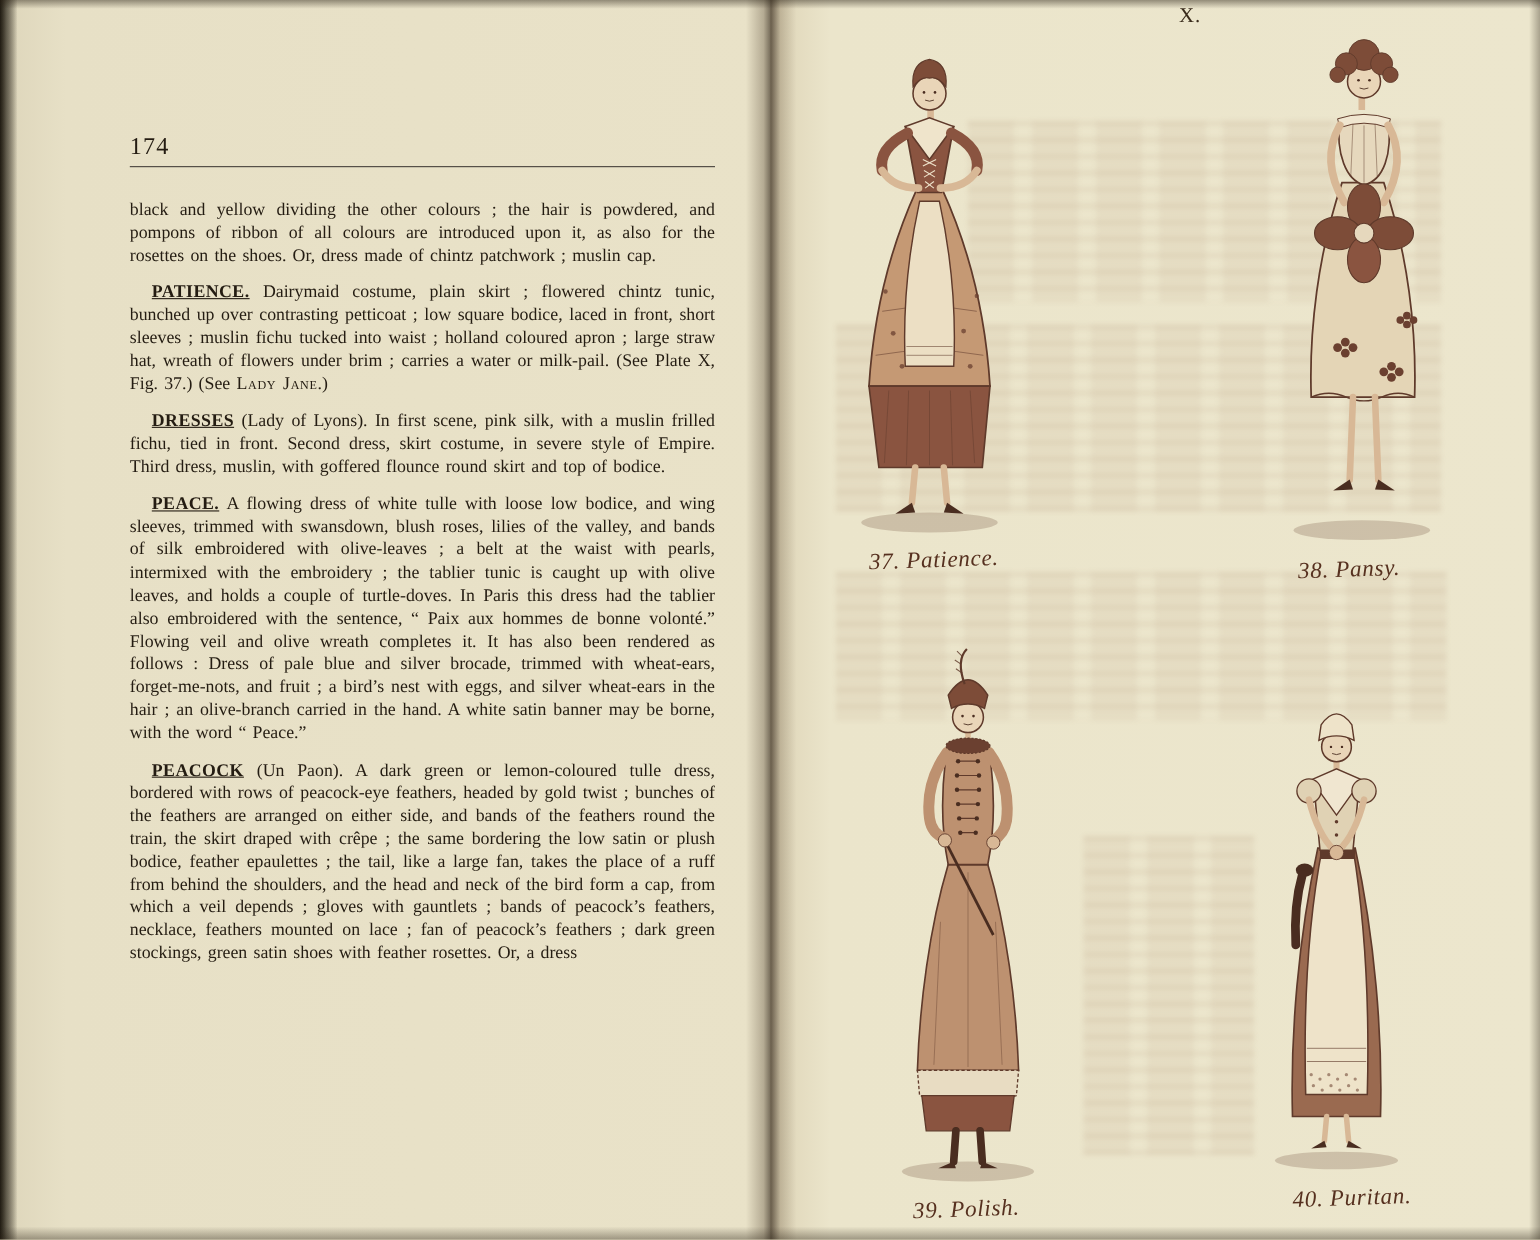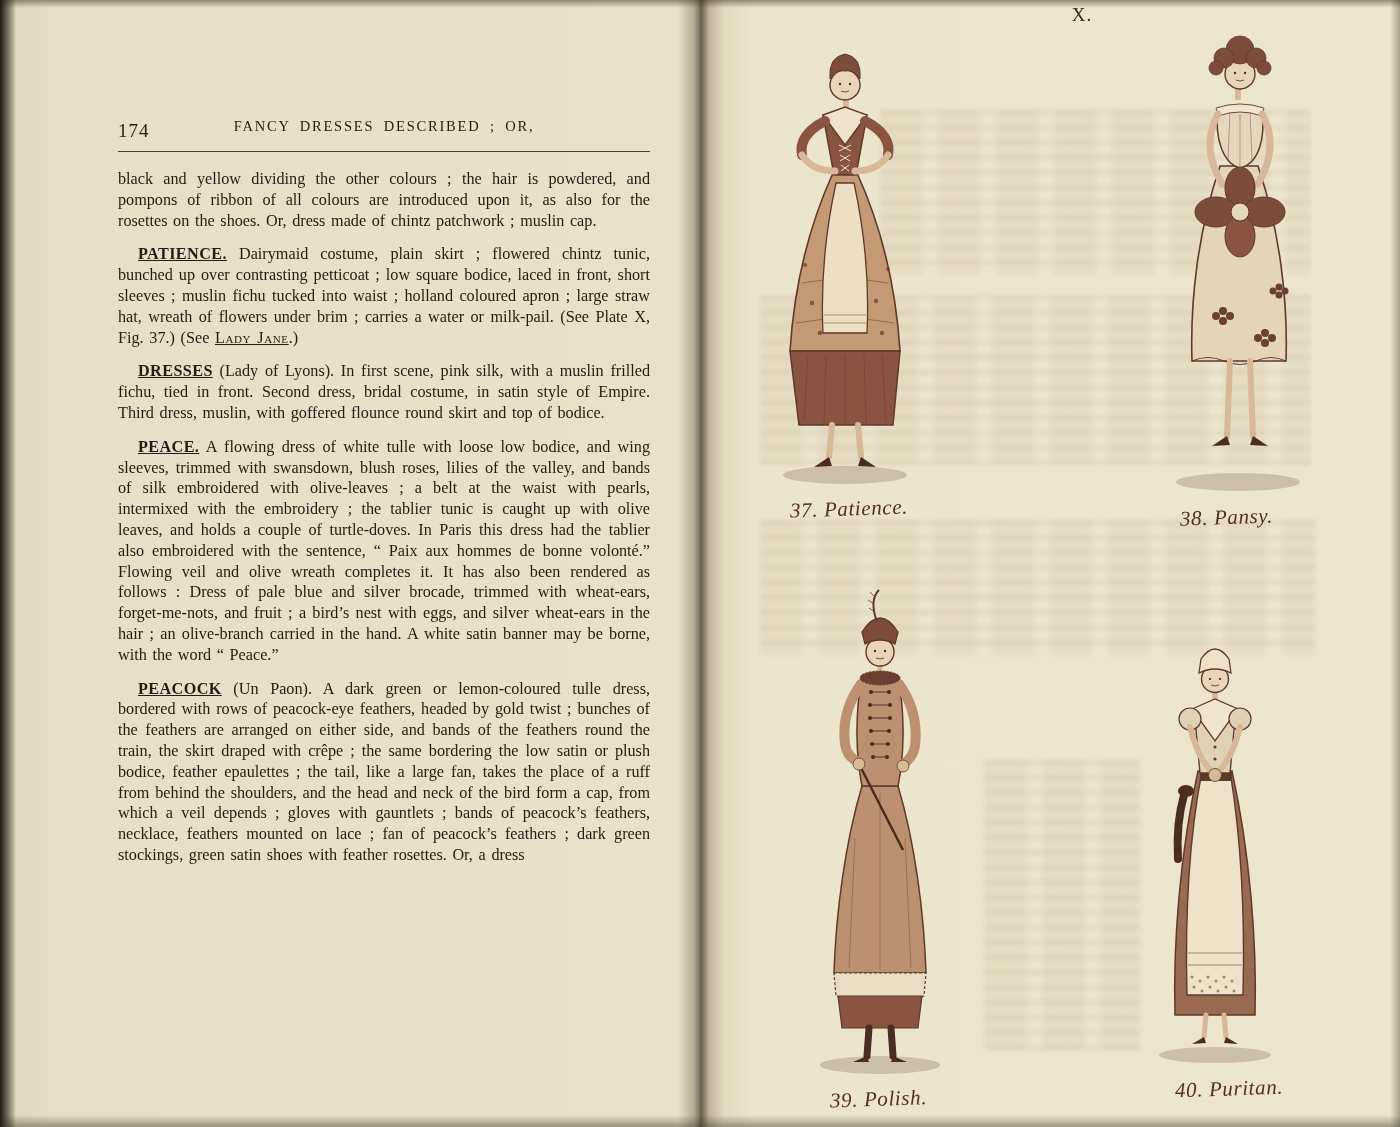--- a/index.html
+++ b/index.html
@@ -26,30 +26,30 @@
     background:linear-gradient(180deg,rgba(40,32,20,.45),transparent);}
   .edge-bottom{position:absolute;left:0;bottom:0;width:100%;height:12px;
     background:linear-gradient(0deg,rgba(40,32,20,.40),transparent);}
   .edge-right{position:absolute;right:0;top:0;width:10px;height:100%;
     background:linear-gradient(270deg,rgba(40,32,20,.35),transparent);}
   #gutter{position:absolute;left:678px;top:0;width:46px;height:1127px;
     background:linear-gradient(90deg,transparent 0,rgba(60,44,26,.30) 35%,rgba(38,26,14,.62) 50%,rgba(70,52,30,.22) 68%,transparent 100%);}
   
   #text-col{position:absolute;left:118px;top:118px;width:532px;color:#241c12;}
   .header-row{position:relative;height:24px;}
-  .pagenum{position:absolute;left:0;top:2px;font-size:19px;letter-spacing:1px;font-family:Liberation Serif, serif;}
+  .pagenum{position:absolute;left:0;top:2px;font-size:22px;letter-spacing:1px;font-family:Liberation Serif, serif;}
   .running{text-align:center;font-size:14.5px;letter-spacing:1.8px;word-spacing:4px;}
   .header-rule{border:none;border-top:1.3px solid #46413a;margin:9px 0 0 0;}
-  #text-body{margin-top:17px;font-size:16.2px;line-height:20.8px;word-spacing:1.6px;}
+  #text-body{margin-top:28px;font-size:16.2px;line-height:20.8px;word-spacing:1.6px;}
   .para{margin:0 0 13px 0;text-align:justify;}
   .para.indent{text-indent:20px;}
   .para:last-child{margin-bottom:0;}
   .part-b{font-weight:bold;letter-spacing:.4px;text-decoration:underline;}
   .part-i{}
-  .part-sc{font-variant:small-caps;letter-spacing:.6px;text-decoration:underline;}
+  .part-sc{font-variant:small-caps;letter-spacing:.6px;}
   
   #plate-number{position:absolute;left:352px;top:4px;width:60px;text-align:center;
     font-size:19px;letter-spacing:1px;color:#3a2c1c;}
   .plate-figure{position:absolute;margin:0;}
   .plate-figure svg{display:block;}
   .plate-caption{
     font-style:italic;font-size:21px;color:#56301f;letter-spacing:.6px;
     transform:rotate(-2deg);white-space:nowrap;margin-top:3px;
   }
   
@@ -60,27 +60,26 @@
 </style>
 </head>
 <body>
 
 <div id="scan">
 
   <div class="page" id="left-page">
     <div id="text-col">
       <div class="header-row">
         <span class="pagenum">174</span>
-        <div class="running">FANCY DRESSES DESCRIBED ; OR,</div>
       </div>
       <hr class="header-rule">
       <div id="text-body">
           <p class="para"><span class="part-n">black and yellow dividing the other colours ; the hair is powdered, and pompons of ribbon of all colours are introduced upon it, as also for the rosettes on the shoes.  Or, dress made of chintz patchwork ; muslin cap.</span></p>
           <p class="para indent"><span class="part-b">PATIENCE.</span><span class="part-n">  Dairymaid costume, plain skirt ; flowered chintz tunic, bunched up over contrasting petticoat ; low square bodice, laced in front, short sleeves ; muslin fichu tucked into waist ; holland coloured apron ; large straw hat, wreath of flowers under brim ; carries a water or milk-pail.  (</span><span class="part-i">See</span><span class="part-n"> Plate X, Fig. 37.)  (</span><span class="part-i">See</span><span class="part-n"> </span><span class="part-sc">Lady Jane</span><span class="part-n">.)</span></p>
-          <p class="para indent"><span class="part-b">DRESSES</span><span class="part-n"> (</span><span class="part-i">Lady of Lyons</span><span class="part-n">).  In first scene, pink silk, with a muslin frilled fichu, tied in front.  Second dress, bridal costume, in satin style of Empire.  Third dress, muslin, with goffered flounce round skirt and top of bodice.</span></p>
+          <p class="para indent"><span class="part-b">DRESSES</span><span class="part-n"> (</span><span class="part-i">Lady of Lyons</span><span class="part-n">).  In first scene, pink silk, with a muslin frilled fichu, tied in front.  Second dress, skirt costume, in severe style of Empire.  Third dress, muslin, with goffered flounce round skirt and top of bodice.</span></p>
           <p class="para indent"><span class="part-b">PEACE.</span><span class="part-n">  A flowing dress of white tulle with loose low bodice, and wing sleeves, trimmed with swansdown, blush roses, lilies of the valley, and bands of silk embroidered with olive-leaves ; a belt at the waist with pearls, intermixed with the embroidery ; the tablier tunic is caught up with olive leaves, and holds a couple of turtle-doves.  In Paris this dress had the tablier also embroidered with the sentence, “ Paix aux hommes de bonne volonté.”  Flowing veil and olive wreath completes it.  It has also been rendered as follows :  Dress of pale blue and silver brocade, trimmed with wheat-ears, forget-me-nots, and fruit ; a bird’s nest with eggs, and silver wheat-ears in the hair ; an olive-branch carried in the hand.  A white satin banner may be borne, with the word “ Peace.”</span></p>
           <p class="para indent"><span class="part-b">PEACOCK</span><span class="part-n"> (</span><span class="part-i">Un Paon</span><span class="part-n">).  A dark green or lemon-coloured tulle dress, bordered with rows of peacock-eye feathers, headed by gold twist ; bunches of the feathers are arranged on either side, and bands of the feathers round the train, the skirt draped with crêpe ; the same bordering the low satin or plush bodice, feather epaulettes ; the tail, like a large fan, takes the place of a ruff from behind the shoulders, and the head and neck of the bird form a cap, from which a veil depends ; gloves with gauntlets ; bands of peacock’s feathers, necklace, feathers mounted on lace ; fan of peacock’s feathers ; dark green stockings, green satin shoes with feather rosettes.  Or, a dress</span></p>
         </div>
     </div>
   </div>
 
   <div class="page" id="right-page">
 
     <div id="plate-number">X.</div>
 

